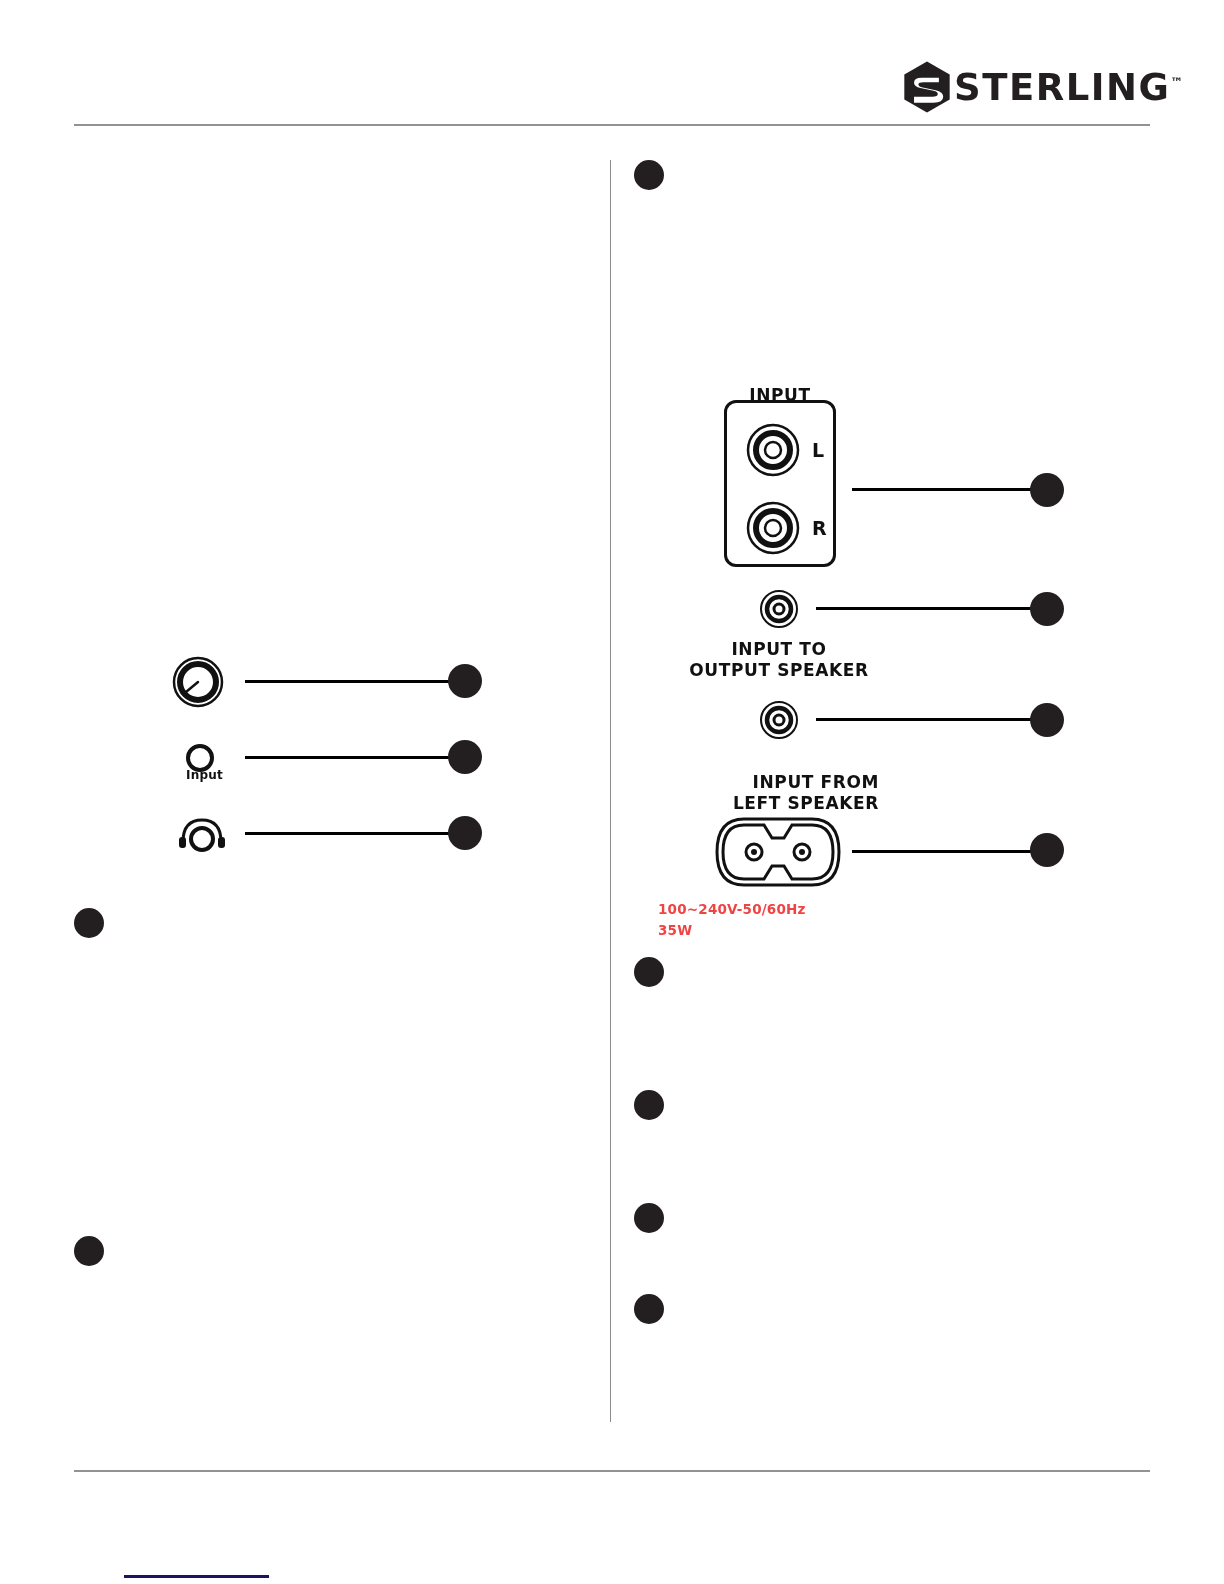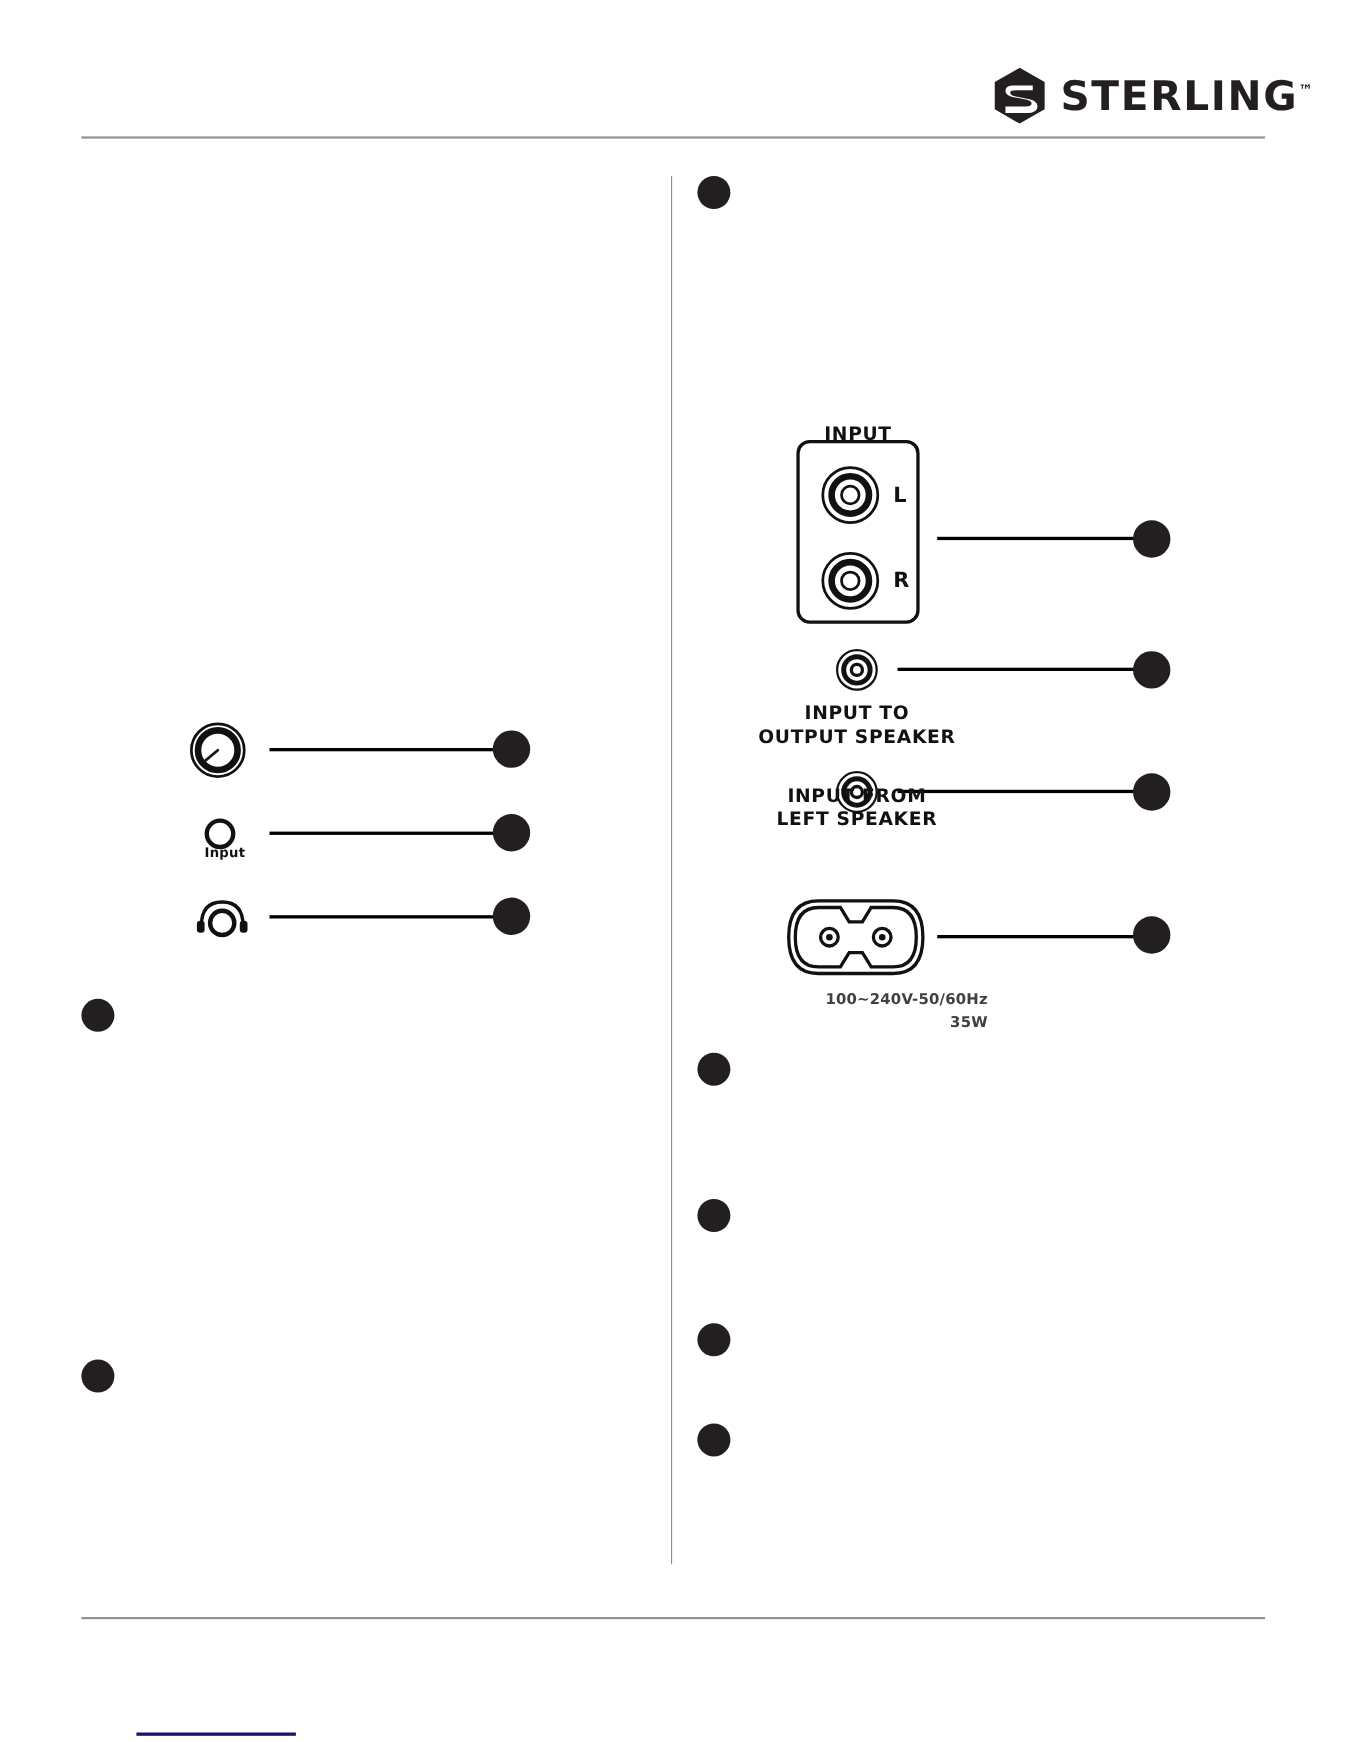--- a/index.html
+++ b/index.html
@@ -22,21 +22,20 @@
 
   
   .logo-block {
     position: absolute;
     left: 900px;
     top: 58px;
     width: 250px;
     height: 58px;
     display: flex;
     align-items: center;
-    gap: 10px;
   }
   .logo-mark {
     width: 54px;
     height: 54px;
     flex: 0 0 auto;
   }
   .logo-word {
     font-family: "DejaVu Sans", sans-serif;
     font-weight: bold;
     font-size: 37px;
@@ -178,22 +177,22 @@
     top: 816px;
     width: 128px;
     height: 72px;
   }
   .power-caption {
     position: absolute;
     font-family: "DejaVu Sans", sans-serif;
     font-weight: bold;
     font-size: 13.5px;
     letter-spacing: 0.2px;
-    color: #404040;
-    text-align: right;
+    color: #ef4444;
+    text-align: left;
     line-height: 1.55;
     white-space: nowrap;
   }
 </style>
 </head>
 <body>
 
 <div id="page">
 
   <div class="logo-block">
@@ -265,21 +264,21 @@
   <div class="bullet" style="left:1030px; top:592px;"></div>
   <div class="panel-label" style="left:679px; top:639px; width:200px;"><span>INPUT TO</span><br><span>OUTPUT SPEAKER</span></div>
 
   <svg class="spk-jack" style="left:759px; top:700px;" viewBox="0 0 40 40">
     <circle cx="20" cy="20" r="18" fill="none" stroke="#111111" stroke-width="2"></circle>
     <circle cx="20" cy="20" r="12" fill="none" stroke="#111111" stroke-width="4.5"></circle>
     <circle cx="20" cy="20" r="5" fill="none" stroke="#111111" stroke-width="3"></circle>
   </svg>
   <div class="leader" style="left:816px; top:718px; width:224px;"></div>
   <div class="bullet" style="left:1030px; top:703px;"></div>
-  <div class="panel-label" style="left:679px; top:714px; width:200px;"><span>INPUT FROM</span><br><span>LEFT SPEAKER</span></div>
+  <div class="panel-label" style="left:679px; top:772px; width:200px;text-align:right;"><span>INPUT FROM</span><br><span>LEFT SPEAKER</span></div>
 
   <svg class="power-inlet" viewBox="0 0 128 72">
     <path d="M30 3 H98 Q125 3 125 36 Q125 69 98 69 H30 Q3 69 3 36 Q3 3 30 3 Z" fill="none" stroke="#111111" stroke-width="3"></path>
     <path d="M30 9 H50 L58 22 H70 L78 9 H98 Q119 9 119 36 Q119 63 98 63 H78 L70 50 H58 L50 63 H30 Q9 63 9 36 Q9 9 30 9 Z" fill="none" stroke="#111111" stroke-width="3"></path>
     <circle cx="40" cy="36" r="8" fill="none" stroke="#111111" stroke-width="3"></circle>
     <circle cx="40" cy="36" r="3" fill="#111111"></circle>
     <circle cx="88" cy="36" r="8" fill="none" stroke="#111111" stroke-width="3"></circle>
     <circle cx="88" cy="36" r="3" fill="#111111"></circle>
   </svg>
   <div class="leader" style="left:852px; top:850px; width:188px;"></div>

